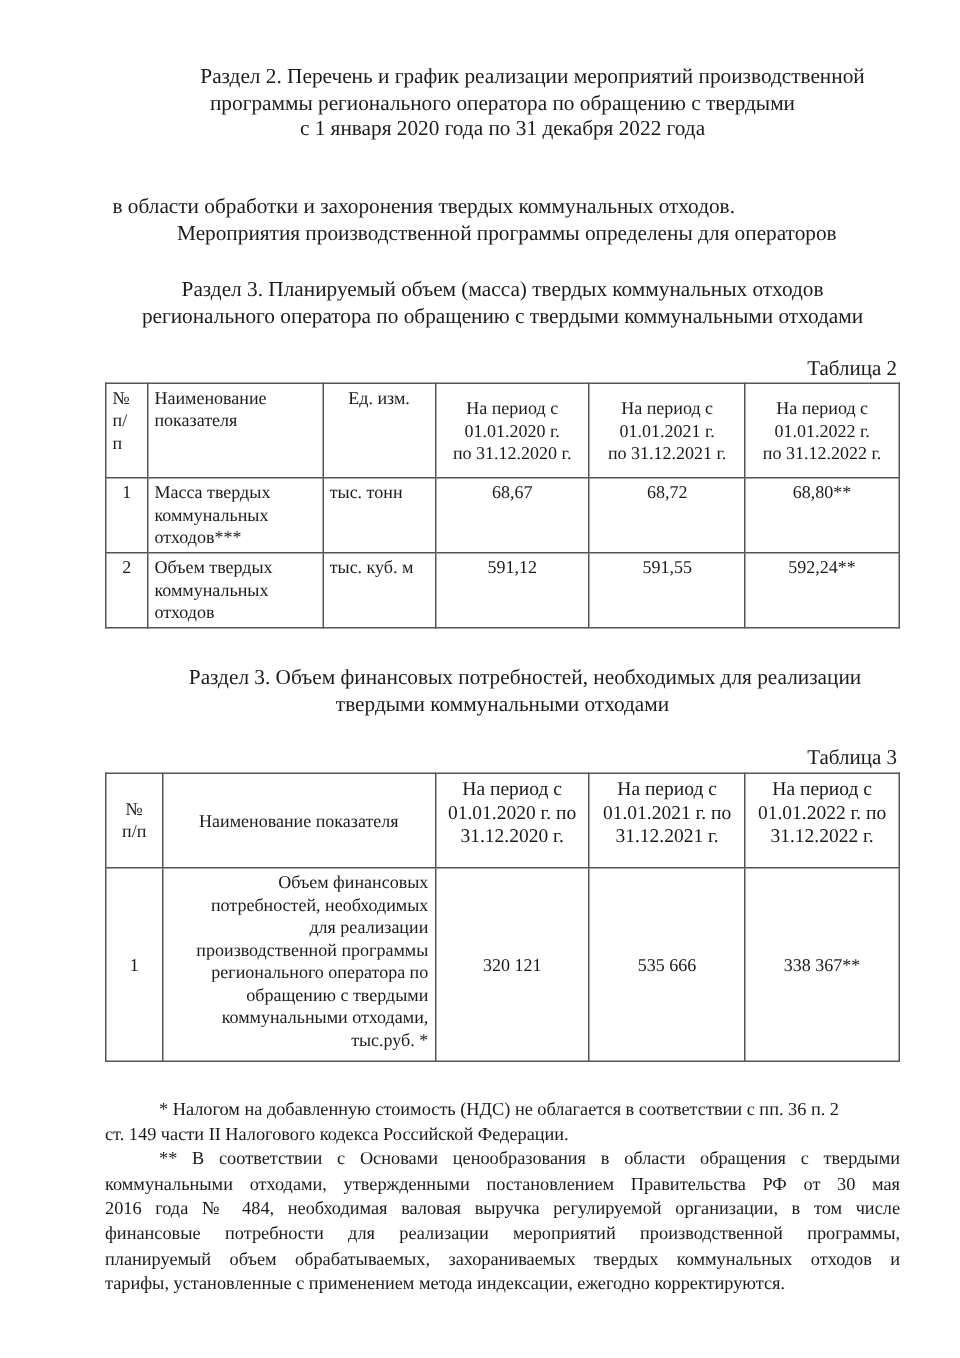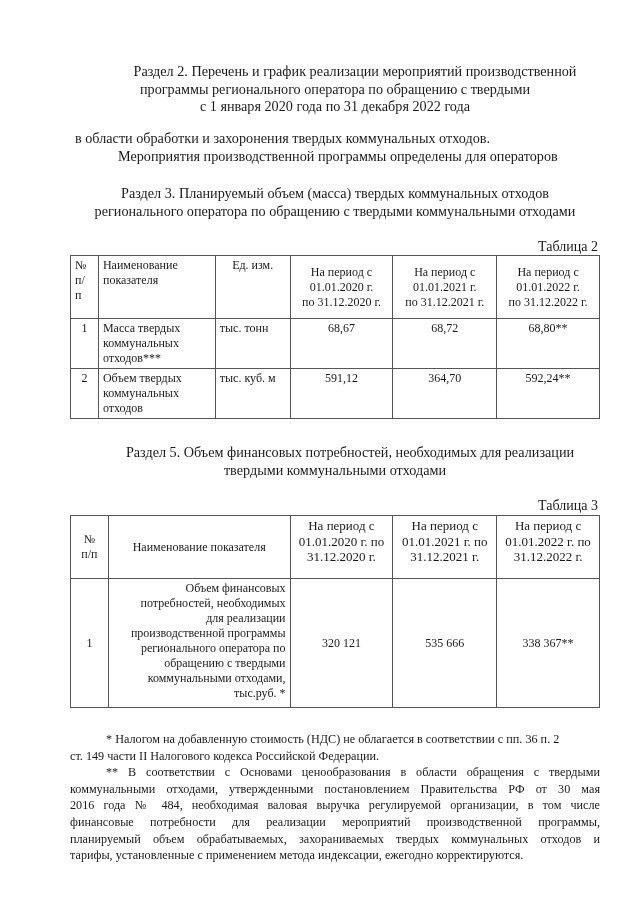--- a/index.html
+++ b/index.html
@@ -15,21 +15,21 @@
        font-size:12px; line-height:15px; }
   .t2 td.hd-period { text-align:center; vertical-align:middle; }
   .t3 td { vertical-align:middle; text-align:center; }
   .t3 td.name-cell { text-align:right; vertical-align:top; }
   .tbl-label { font-size:14px; }
 </style>
 </head>
 <body>
 
 <div class="abs center h" style="left:70px; top:43px; width:530px;">
-  <div style="padding-left:40px;margin-top:20px;">Раздел 2. Перечень и график реализации мероприятий производственной</div>
+  <div style="padding-left:40px;">Раздел 2. Перечень и график реализации мероприятий производственной</div>
   <div>программы регионального оператора по обращению с твердыми</div>
   <div>с 1 января 2020 года по 31 декабря 2022 года</div>
 </div>
 
 <div class="abs p" style="left:75px; top:130px; width:530px;">
   <div>в области обработки и захоронения твердых коммунальных отходов.</div>
   <div style="padding-left:43px;">Мероприятия производственной программы определены для операторов</div>
 </div>
 
 <div class="abs center h" style="left:70px; top:185px; width:530px;">
@@ -90,28 +90,28 @@
   </tr>
   <tr style="height:45px;">
     <td style="text-align:center;">2</td>
     <td>
       <div>Объем твердых</div>
       <div>коммунальных</div>
       <div>отходов</div>
     </td>
     <td>тыс. куб. м</td>
     <td style="text-align:center;margin-left:10px;">591,12</td>
-    <td style="text-align:center;">364,70</td>
+    <td style="text-align:center;">591,55</td>
     <td style="text-align:center;">592,24**</td>
   </tr>
 </tbody>
   </table>
 
 <div class="abs center h" style="left:70px; top:444px; width:530px;">
-  <div style="padding-left:30px;">Раздел 5. Объем финансовых потребностей, необходимых для реализации</div>
+  <div style="padding-left:30px;">Раздел 3. Объем финансовых потребностей, необходимых для реализации</div>
   <div>твердыми коммунальными отходами</div>
 </div>
 
 <div class="abs tbl-label" style="right:42px; top:498px;">Таблица 3</div>
 
 <table class="t3" style="left:70px; top:515px; width:530px;">
   <colgroup>
     <col style="width:38px">
       <col style="width:182px">
     <col style="width:103px">

